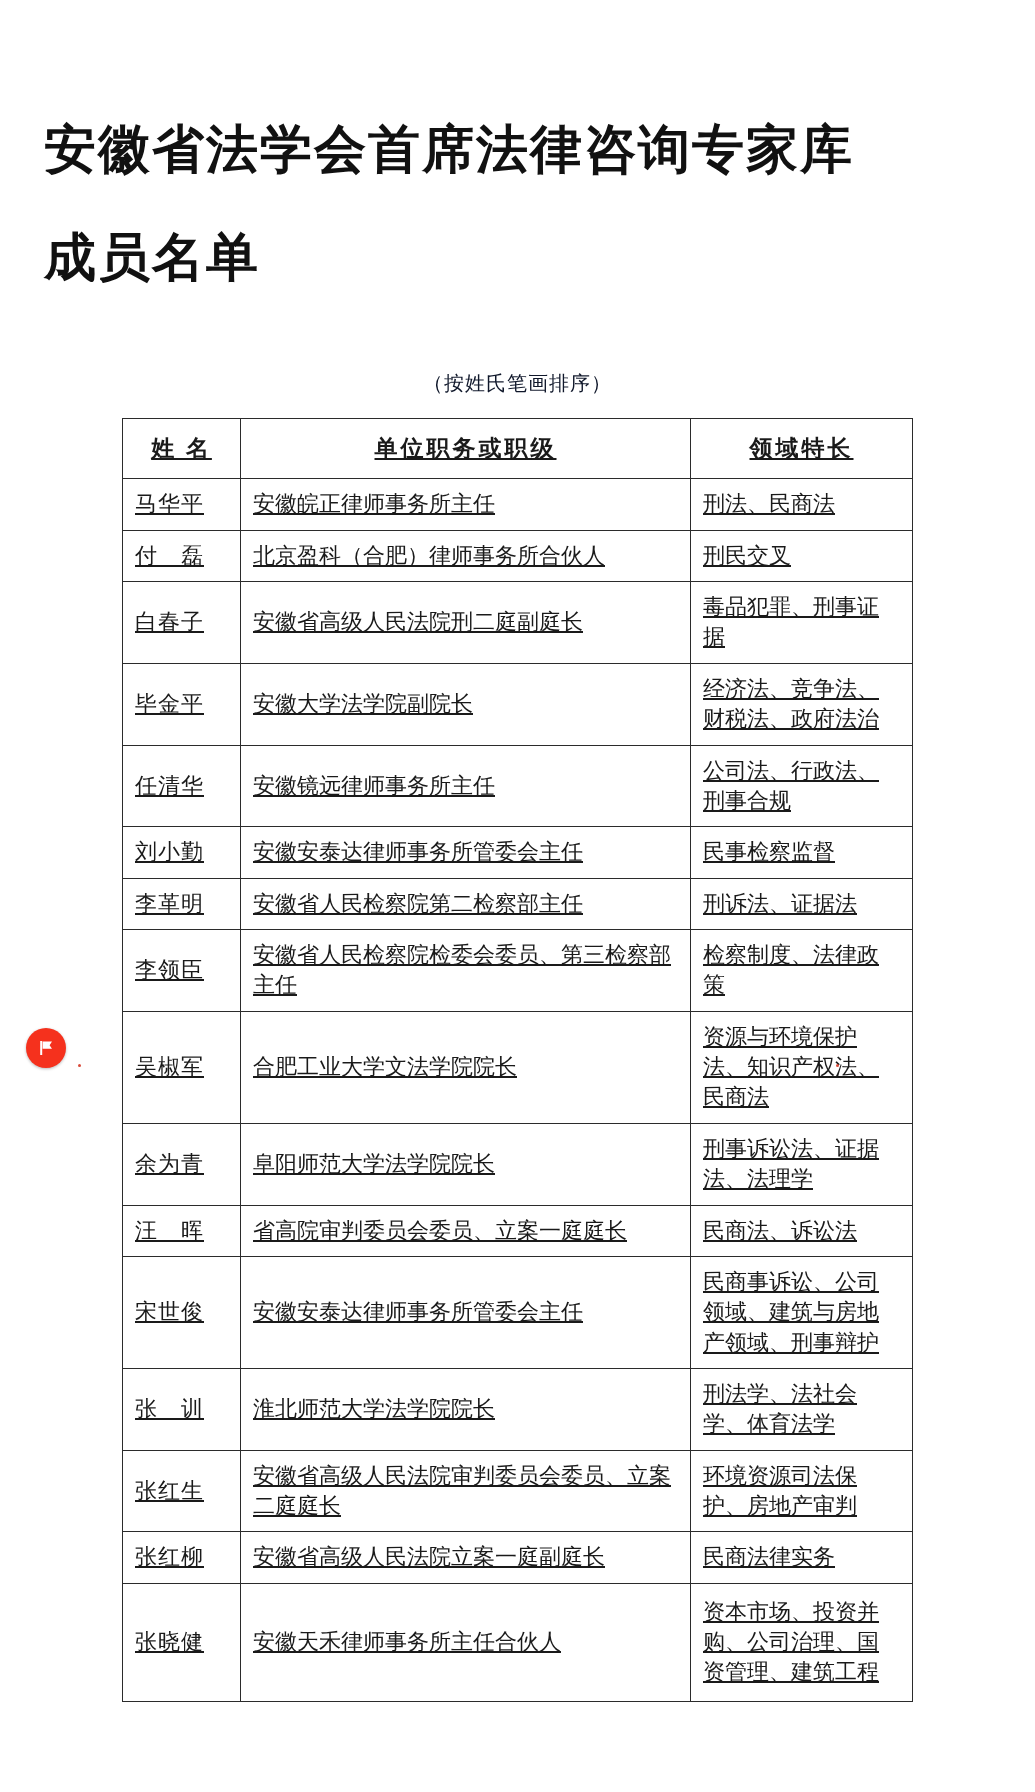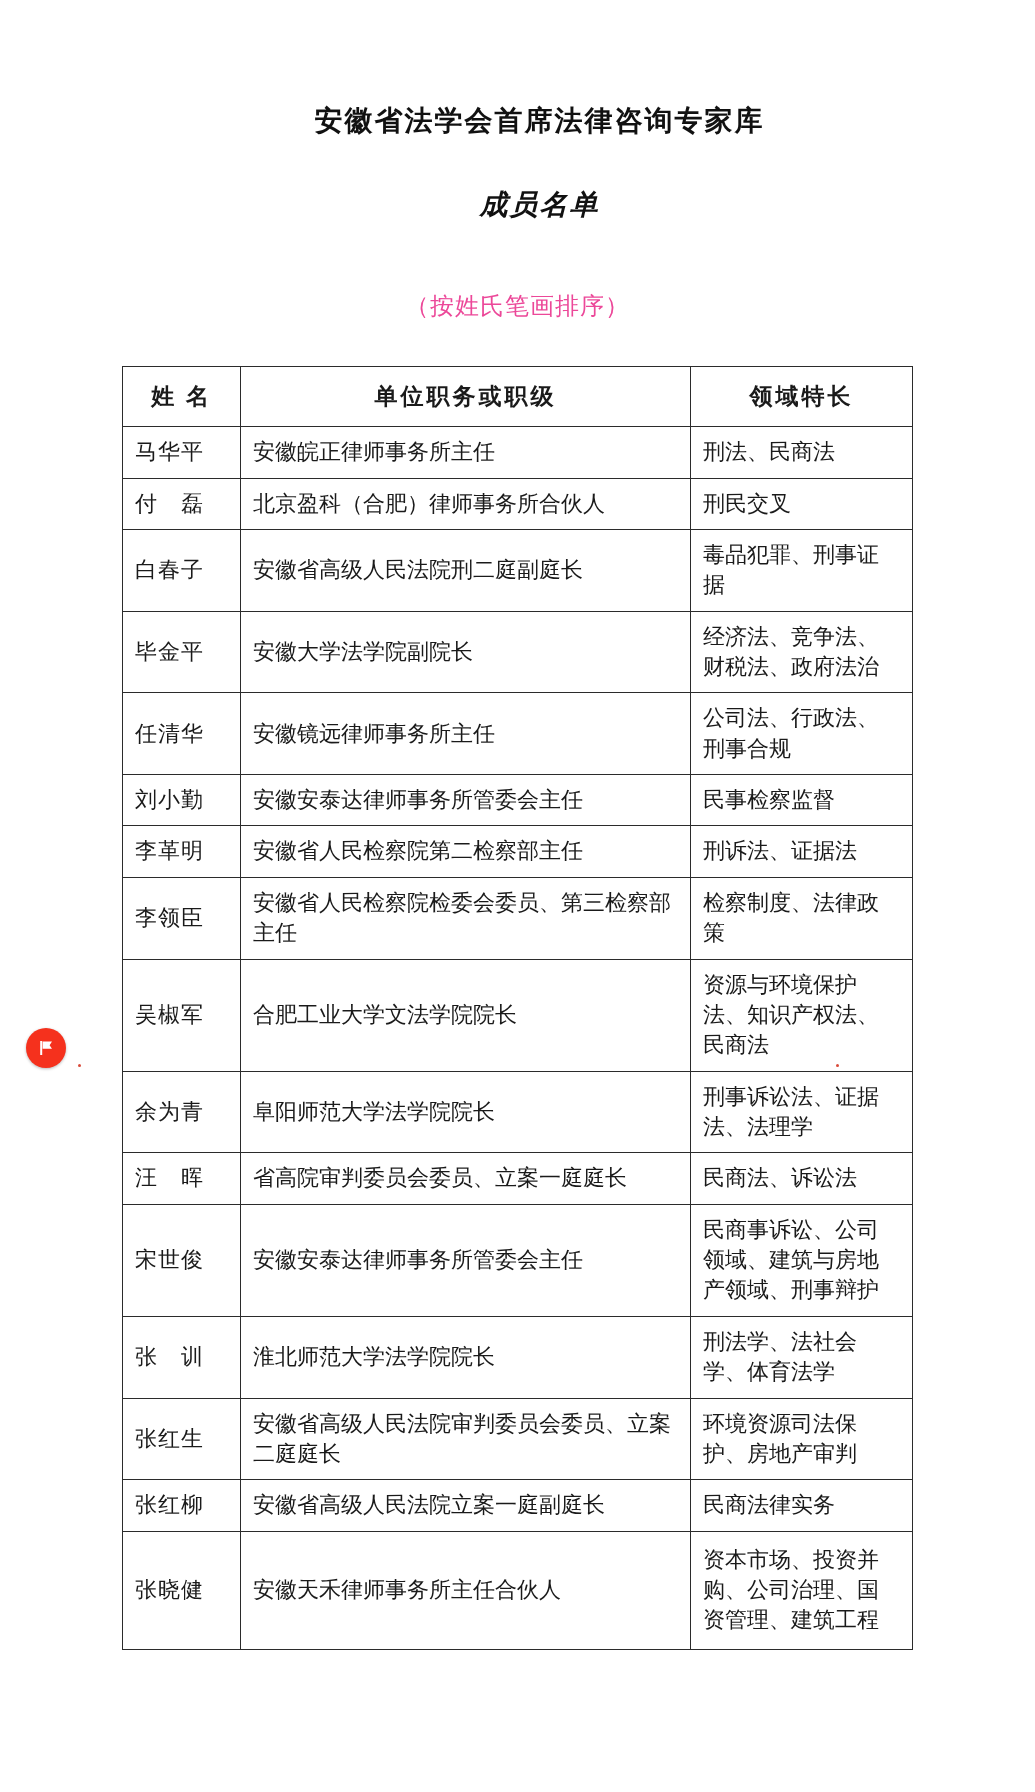--- a/index.html
+++ b/index.html
@@ -13,53 +13,53 @@
     font-family: "Liberation Serif", "DejaVu Serif", serif;
     color: #1a1a1a;
     position: relative;
   }
   .page {
     width: 1035px;
     box-sizing: border-box;
     padding: 0 0 0 0;
   }
   .doc-title {
-    text-align: center;
+    text-align: left;
     font-family: "Liberation Sans", "DejaVu Sans", sans-serif;
     font-weight: bold;
-    font-size: 28px;
+    font-size: 52px;
     letter-spacing: 2px;
     line-height: 1.0;
     color: #111111;
     margin-left: 44px;
   }
   .doc-title .line1 {
     display: block;
     padding-top: 88px;
   }
   .doc-title .line2 {
     display: block;
     padding-top: 56px;
-    font-style: italic;
   }
   .doc-subtitle {
     text-align: center;
     font-family: "Liberation Sans", "DejaVu Sans", sans-serif;
-    font-size: 24px;
+    font-size: 20px;
     font-weight: normal;
-    color: #ec4899;
+    color: #0f172a;
     padding-top: 52px;
     letter-spacing: 1px;
   }
   table.roster {
     border-collapse: collapse;
-    margin: 44px auto 0 auto;
+    margin: 21px auto 0 auto;
     width: 790px;
     table-layout: fixed;
     font-size: 22px;
+    text-decoration: underline;
   }
   table.roster td, table.roster th {
     border: 1.5px solid #2b2b2b;
     padding: 10px 12px;
     vertical-align: middle;
     line-height: 1.38;
     font-weight: normal;
   }
   table.roster thead th {
     text-align: center;

